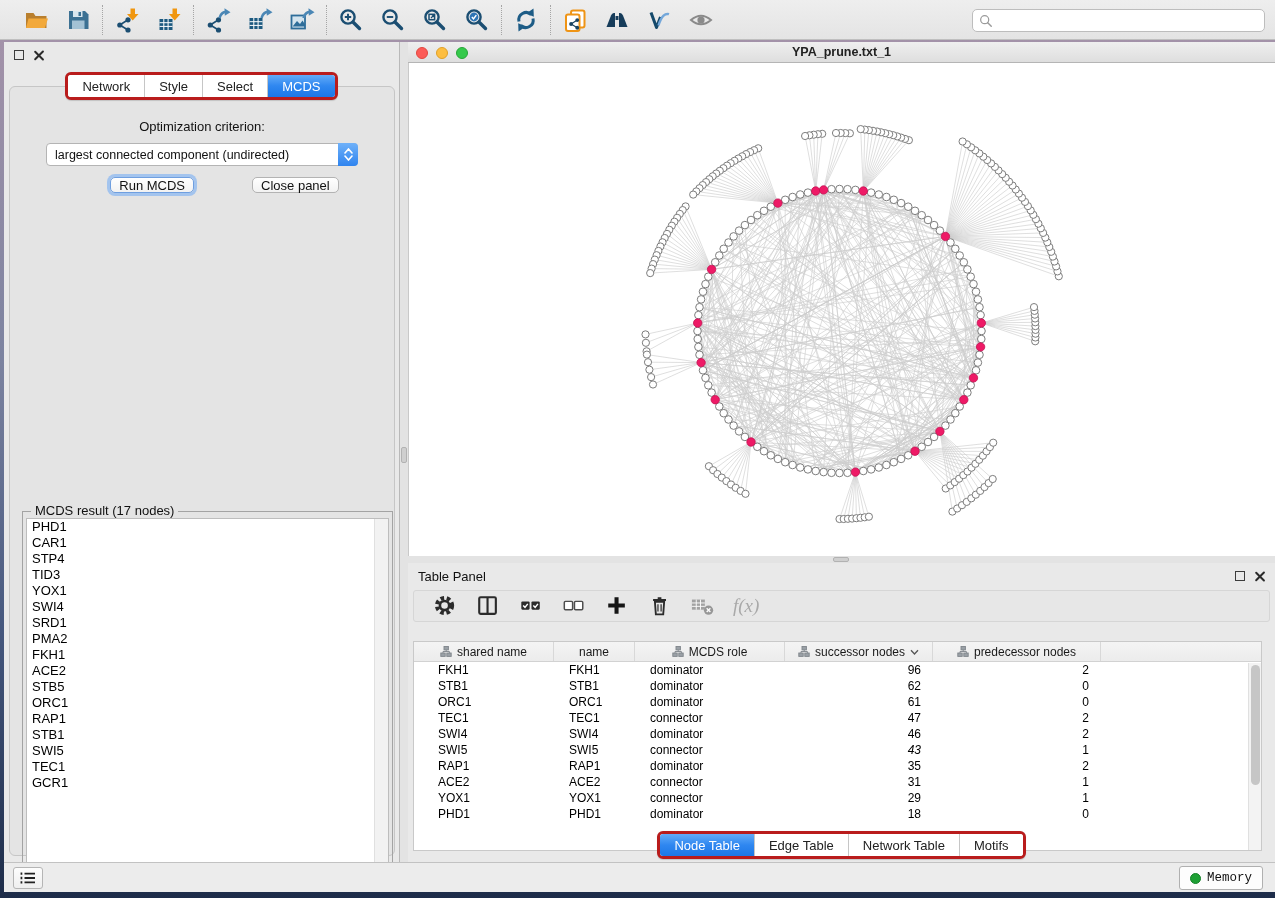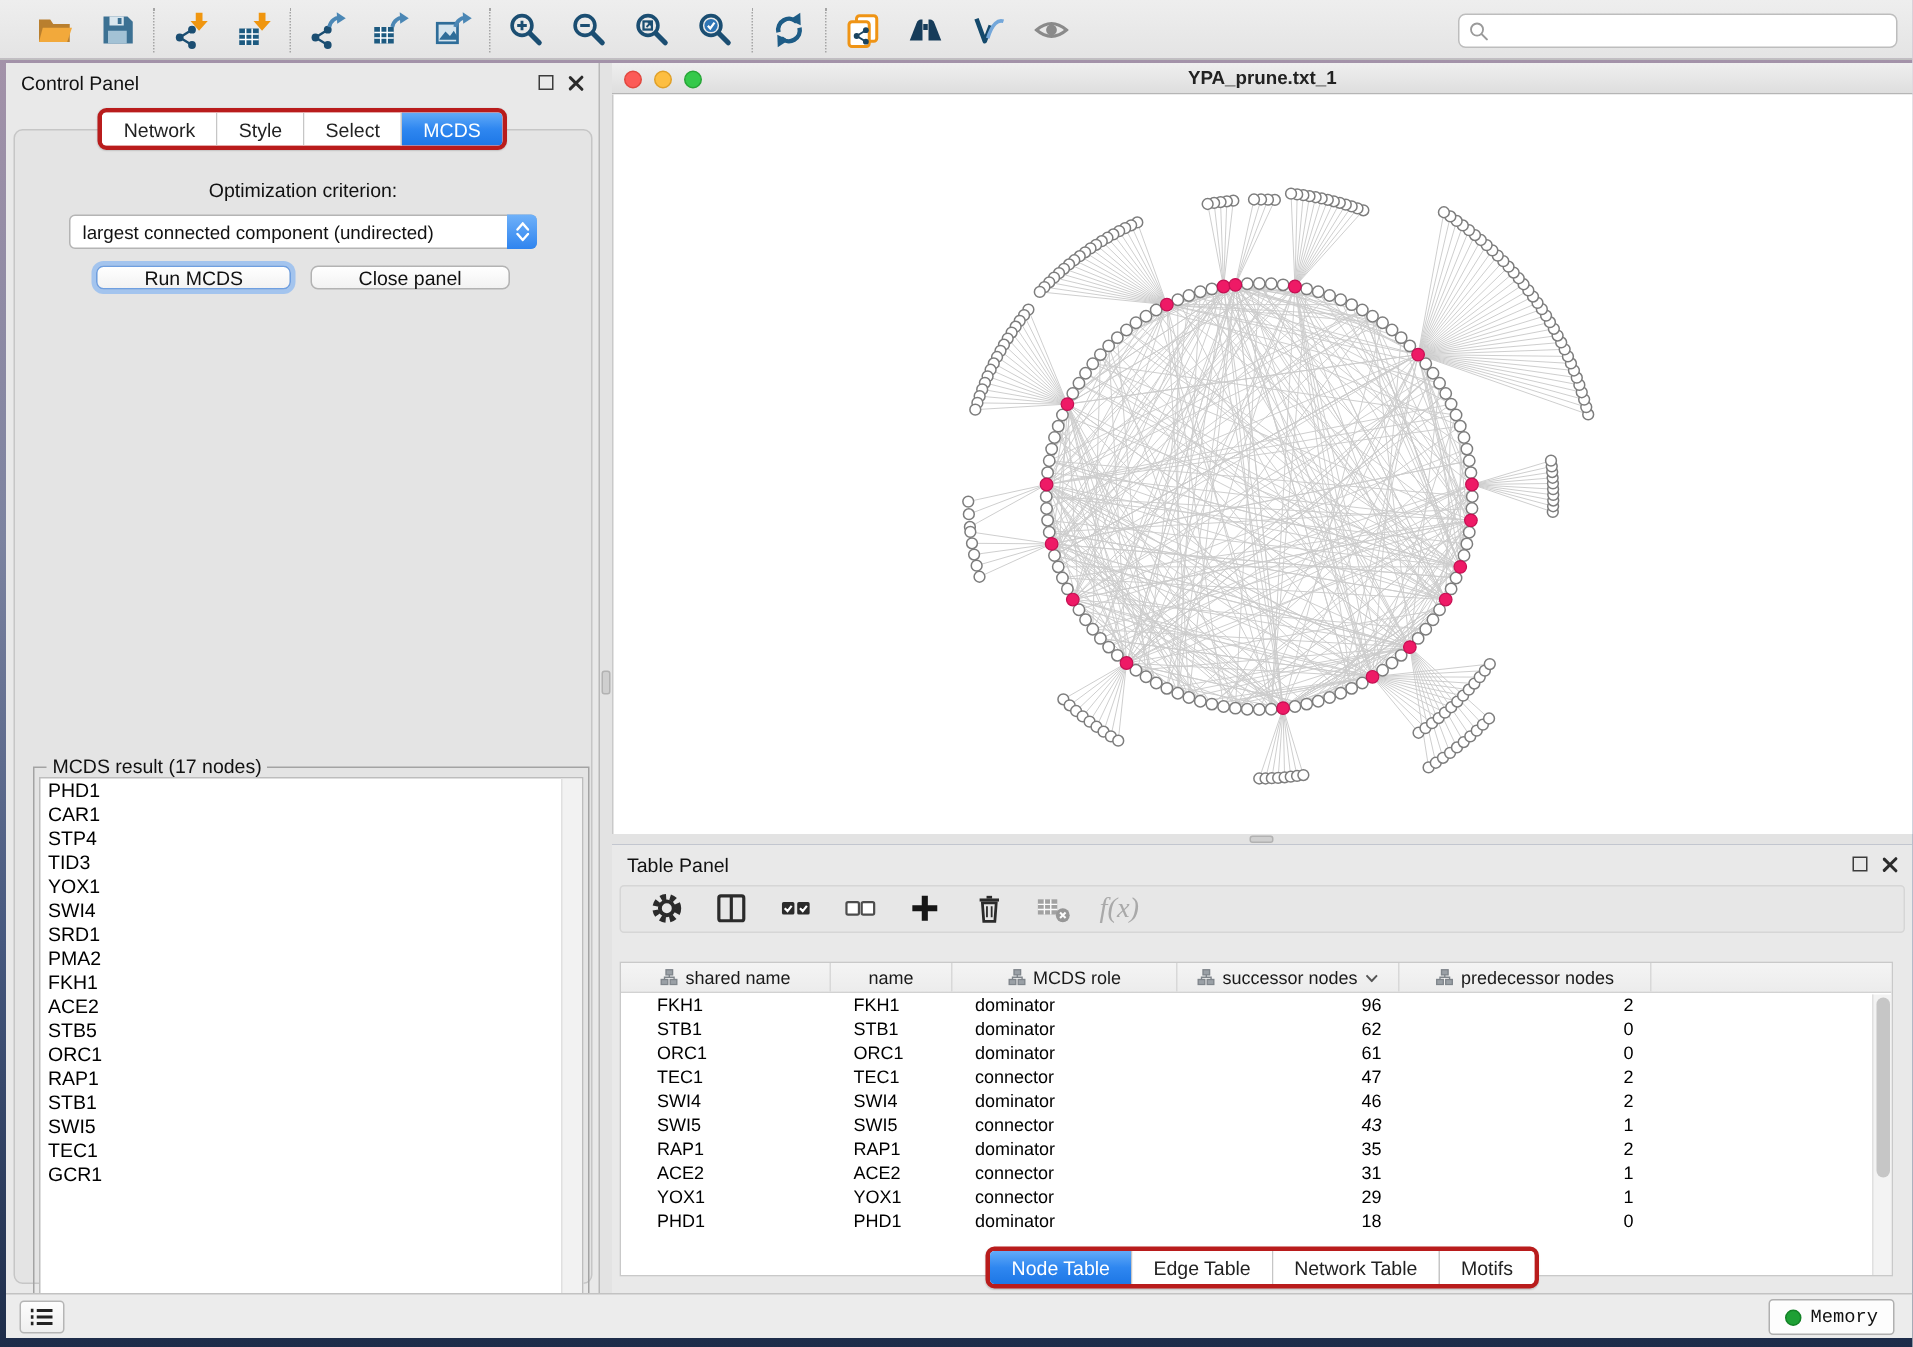--- a/index.html
+++ b/index.html
@@ -45,23 +45,23 @@
                 background:#e4e4e4; border:1px solid #c6c6c6; border-radius:6px; }
   .opt-label { text-align:center; margin-top:32px; font-size:13px; color:#111; }
   .dropdown { position:relative; margin:9px auto 0; width:312px; height:23px; background:#fff;
               border:1px solid #b4b4b4; border-radius:4px; display:flex; align-items:center; padding-left:8px; }
   .dropdown-value { font-size:12.5px; color:#111; }
   .dd-stepper { position:absolute; right:-1px; top:-1px; width:20px; height:23px; border-radius:0 4px 4px 0;
                 background:linear-gradient(180deg,#6fb1f9,#2f84ef); display:flex; flex-direction:column;
                 align-items:center; justify-content:center; gap:1px; }
   .dd-stepper svg { width:9px; height:6px; }
   .btn-row { display:flex; justify-content:center; gap:13px; margin-top:11px; }
-  .mac-btn { height:16px; padding:0 31px; background:linear-gradient(180deg,#ffffff,#f2f2f2);
+  .mac-btn { height:16px; padding:0 8px; background:linear-gradient(180deg,#ffffff,#f2f2f2);
              border:1px solid #b3b3b3; border-radius:5px; font-size:13px; color:#111;
-             display:flex; align-items:center; cursor:default; }
+             display:flex; align-items:center; cursor:default;margin-left:45px; }
   .mac-btn.focused { box-shadow:0 0 0 3px rgba(110,170,245,.55); border-color:#6f9fe0; }
 
   .group-box { position:absolute; left:12px; top:424px; width:371px; height:372px;
                border:1px solid #a3a3a3; }
   .group-legend { position:absolute; left:8px; top:-9px; background:#e4e4e4; padding:0 4px; font-size:13px; color:#111; }
   .mcds-list { position:absolute; left:3px; top:6px; right:3px; bottom:3px; background:#fff;
                border:1px solid #bdbdbd; overflow:hidden; }
   .mcds-scroll { position:absolute; top:0; right:0; bottom:0; width:14px; background:#f2f2f2; border-left:1px solid #e0e0e0; }
   .mcds-item { font-size:13px; line-height:16px; padding-left:5px; color:#000; }
 
@@ -281,21 +281,20 @@
       <svg viewBox="0 0 16 16">
         <circle cx="6.5" cy="6.5" r="4.6" fill="none" stroke="#9a9a9a" stroke-width="1.4"></circle>
         <path d="M10 10 L14 14" stroke="#9a9a9a" stroke-width="1.6" stroke-linecap="round"></path>
       </svg>
       <input class="search-input" placeholder="" style="">
     </div>
   </div>
 
   <div class="control-panel">
     <div class="panel-titlebar">
-      <span class="panel-title">Control Panel</span>
       <span class="panel-title-icons">
         <span class="float-icon"></span>
         <span class="close-x"></span>
       </span>
     </div>
     <div class="cp-tabs">
       <div class="seg-ctrl" id="cp-tabs">
           <div class="seg">Network</div>
           <div class="seg">Style</div>
           <div class="seg">Select</div>

